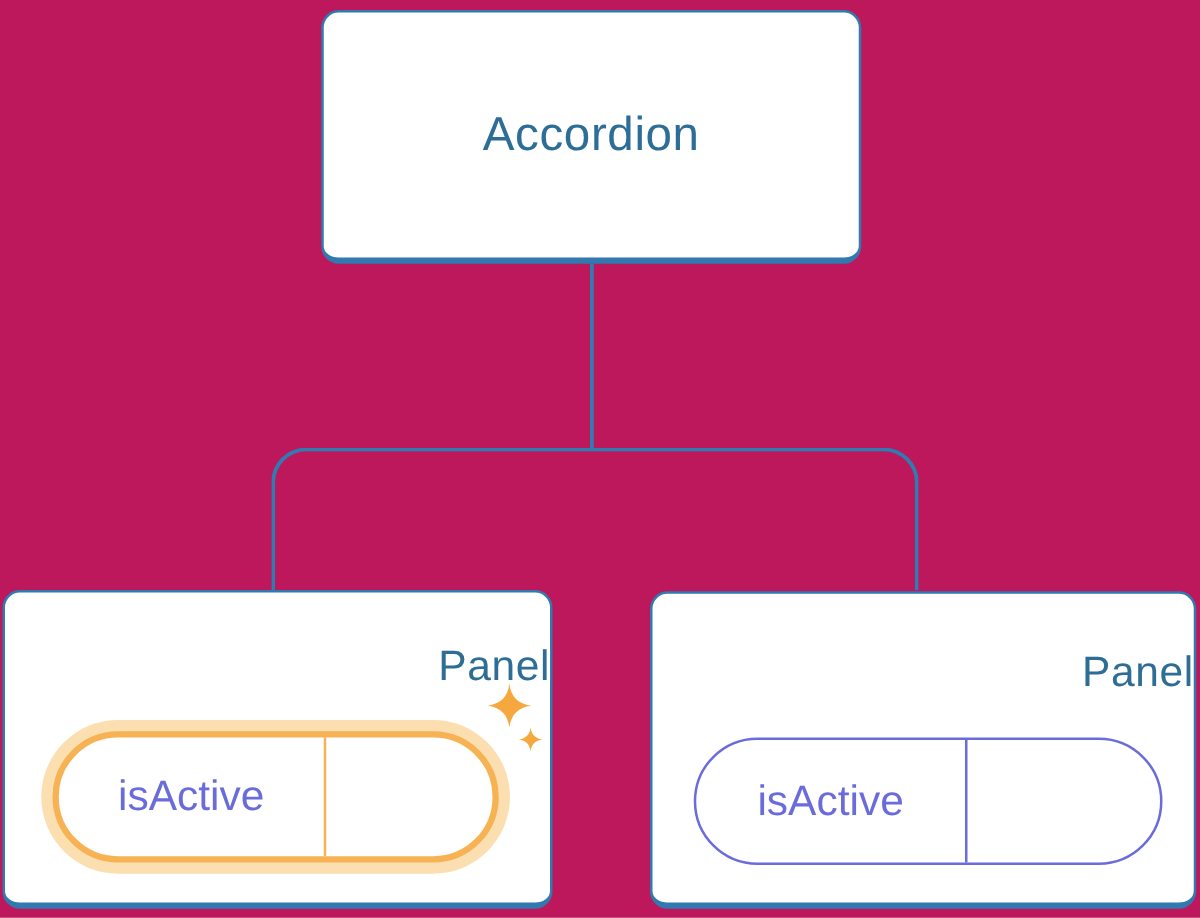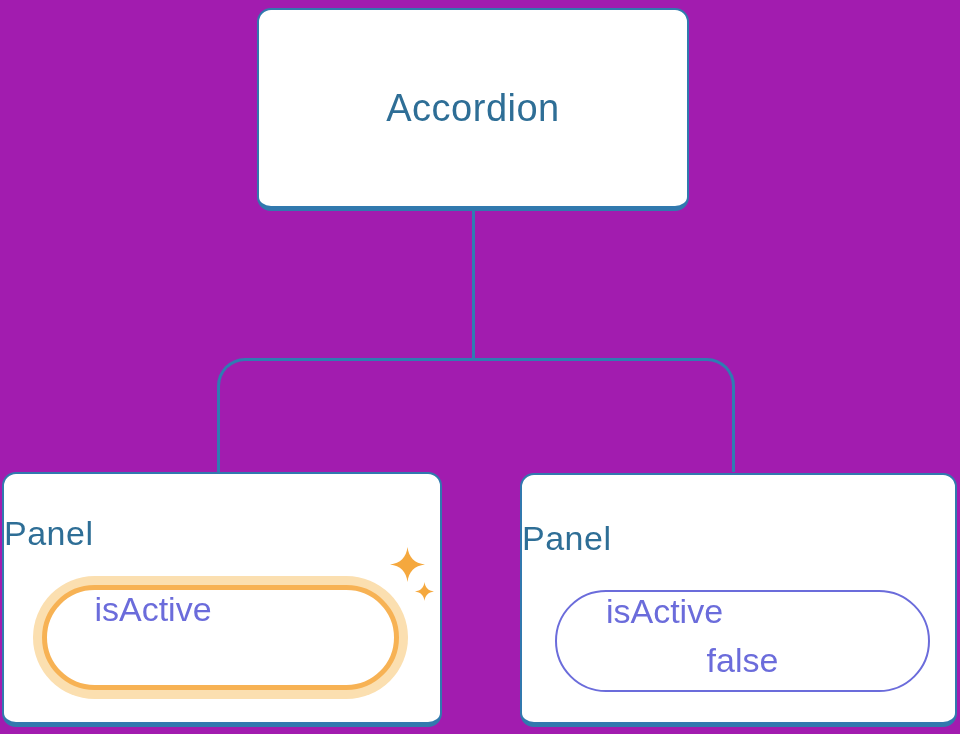--- a/index.html
+++ b/index.html
@@ -4,21 +4,21 @@
 <style>
   html, body { margin: 0; padding: 0; }
   body {
     font-family: "Liberation Sans", sans-serif;
     -webkit-font-smoothing: antialiased;
   }
   .canvas {
     position: relative;
     width: 960px;
     height: 734px;
-    background: #a21caf;
+    background: #be185d;
     overflow: hidden;
   }
 
   
   .node {
     position: absolute;
     box-sizing: border-box;
     background: #FFFFFF;
     border: 2px solid #3179AE;
     border-bottom-width: 5px;
@@ -29,21 +29,21 @@
     display: flex; align-items: center; justify-content: center;
   }
   .node-root .node-label {
     color: #2E6E96;
     font-size: 38px;
     letter-spacing: 0.5px;
   }
   .panel-title {
     position: absolute;
     left: 0; right: 0;
-    text-align: left;
+    text-align: right;
     color: #2E6E96;
     font-size: 34px;
     letter-spacing: 0.5px;
   }
 
   
   .connector-stem {
     position: absolute;
     left: 472px; top: 211px;
     width: 3px; height: 150px;
@@ -66,21 +66,20 @@
   .node-panel-left  .panel-title { top: 40px; }
   .node-panel-right .panel-title { top: 44px; }
 
   
   .state-pill {
     position: absolute;
     box-sizing: border-box;
     background: #FFFFFF;
     display: flex;
     align-items: stretch;
-    flex-direction: column;
   }
   .state-pill .cell {
     display: flex;
     align-items: center;
     justify-content: center;
     font-size: 34px;
   }
   .pill-active {
     left: 38px; top: 111px;
     width: 357px; height: 105px;
@@ -134,17 +133,16 @@
       <div class="divider"></div>
     </div>
   </div>
 
   <div class="node node-panel-right">
     <span class="panel-title">Panel</span>
 
     <div class="state-pill pill-inactive">
       <div class="cell cell-name">isActive</div>
       <div class="divider"></div>
-      <div class="cell cell-value">false</div>
     </div>
   </div>
 
 </div>
 
 </body></html>

